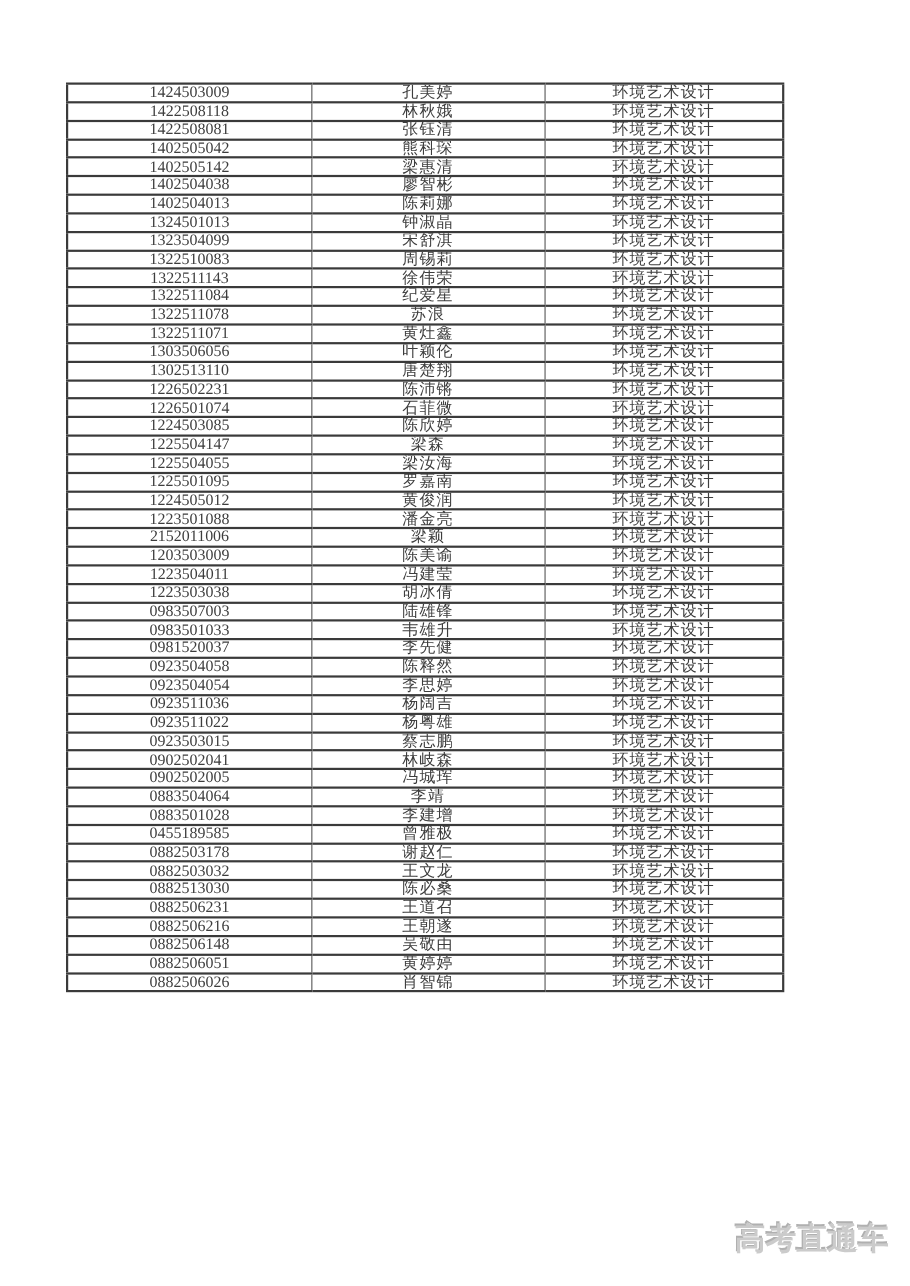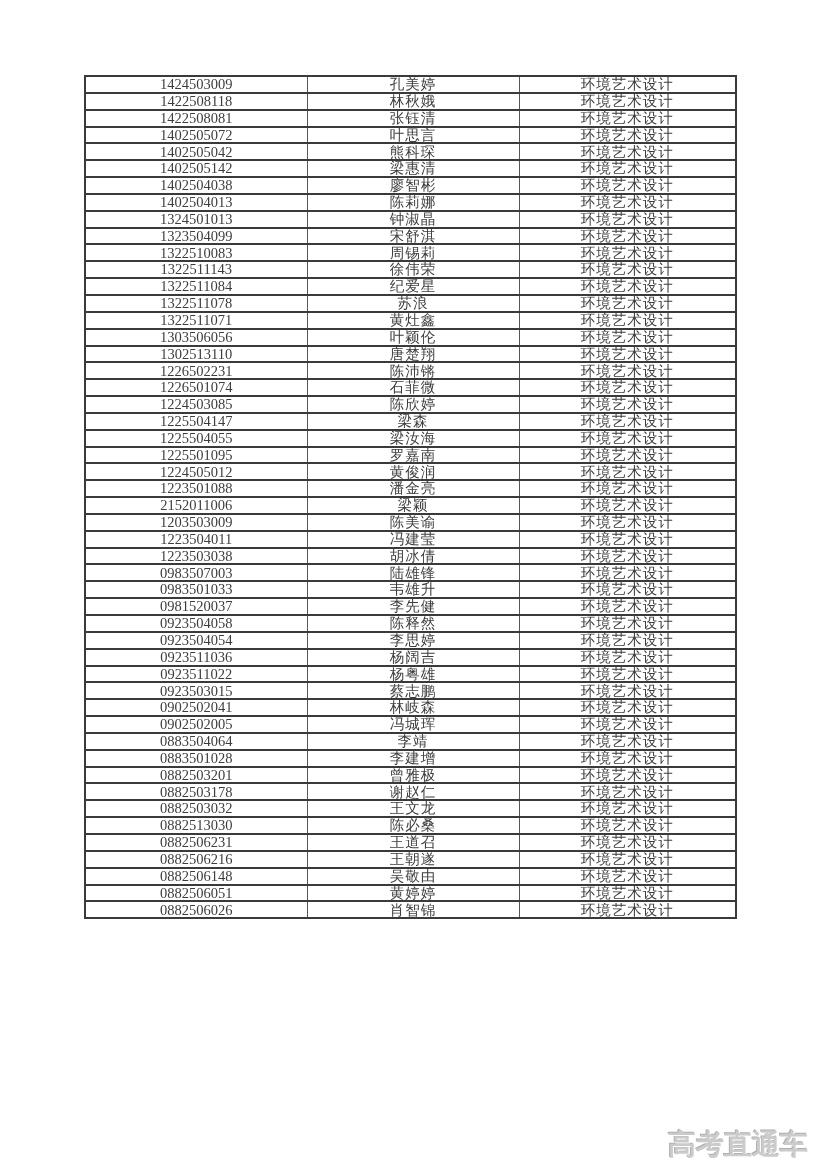--- a/index.html
+++ b/index.html
@@ -12,21 +12,21 @@
     position: relative;
     overflow: hidden;
   }
   .sheet {
     position: absolute;
     inset: 0;
     background: #ffffff;
   }
   table.roster {
     position: absolute;
-    left: 84px;
+    left: 60px;
     top: 75px;
     width: 651px;
     border-collapse: collapse;
     table-layout: fixed;
     border: 2px solid #3a3a3a;
   }
   table.roster col.c-id    { width: 222px; }
   table.roster col.c-name  { width: 212px; }
   table.roster col.c-major { width: 217px; }
   table.roster td {
@@ -48,29 +48,28 @@
   table.roster td.name-cell,
   table.roster td.major-cell {
     letter-spacing: 1px;
   }
   .watermark {
     position: absolute;
     left: 668px;
     top: 1108px;
     width: 155px;
     height: 42px;
-    font-family: Liberation Sans, sans-serif;
+    font-family: Liberation Mono, monospace;
     font-size: 28px;
     font-weight: bold;
     line-height: 42px;
     color: #cbcbcb;
     text-shadow: 1px 1px 0 #ffffff, -1px -1px 0 #b0b0b0;
     white-space: nowrap;
     user-select: none;
-    margin-top: 16px;
   }
 </style>
 </head>
 <body>
 
 <div class="sheet">
 
   <table class="roster">
     <colgroup>
       <col class="c-id">
@@ -87,25 +86,20 @@
           <td class="id-cell">1422508118</td>
           <td class="name-cell">林秋娥</td>
           <td class="major-cell">环境艺术设计</td>
         </tr>
         <tr>
           <td class="id-cell">1422508081</td>
           <td class="name-cell">张钰清</td>
           <td class="major-cell">环境艺术设计</td>
         </tr>
         <tr>
-          <td class="id-cell">1402505072</td>
-          <td class="name-cell">叶思言</td>
-          <td class="major-cell">环境艺术设计</td>
-        </tr>
-        <tr>
           <td class="id-cell">1402505042</td>
           <td class="name-cell">熊科琛</td>
           <td class="major-cell">环境艺术设计</td>
         </tr>
         <tr>
           <td class="id-cell">1402505142</td>
           <td class="name-cell">梁惠清</td>
           <td class="major-cell">环境艺术设计</td>
         </tr>
         <tr>
@@ -277,21 +271,21 @@
           <td class="id-cell">0883504064</td>
           <td class="name-cell">李靖</td>
           <td class="major-cell">环境艺术设计</td>
         </tr>
         <tr>
           <td class="id-cell">0883501028</td>
           <td class="name-cell">李建增</td>
           <td class="major-cell">环境艺术设计</td>
         </tr>
         <tr>
-          <td class="id-cell">0882503201</td>
+          <td class="id-cell">0455189585</td>
           <td class="name-cell">曾雅极</td>
           <td class="major-cell">环境艺术设计</td>
         </tr>
         <tr>
           <td class="id-cell">0882503178</td>
           <td class="name-cell">谢赵仁</td>
           <td class="major-cell">环境艺术设计</td>
         </tr>
         <tr>
           <td class="id-cell">0882503032</td>

